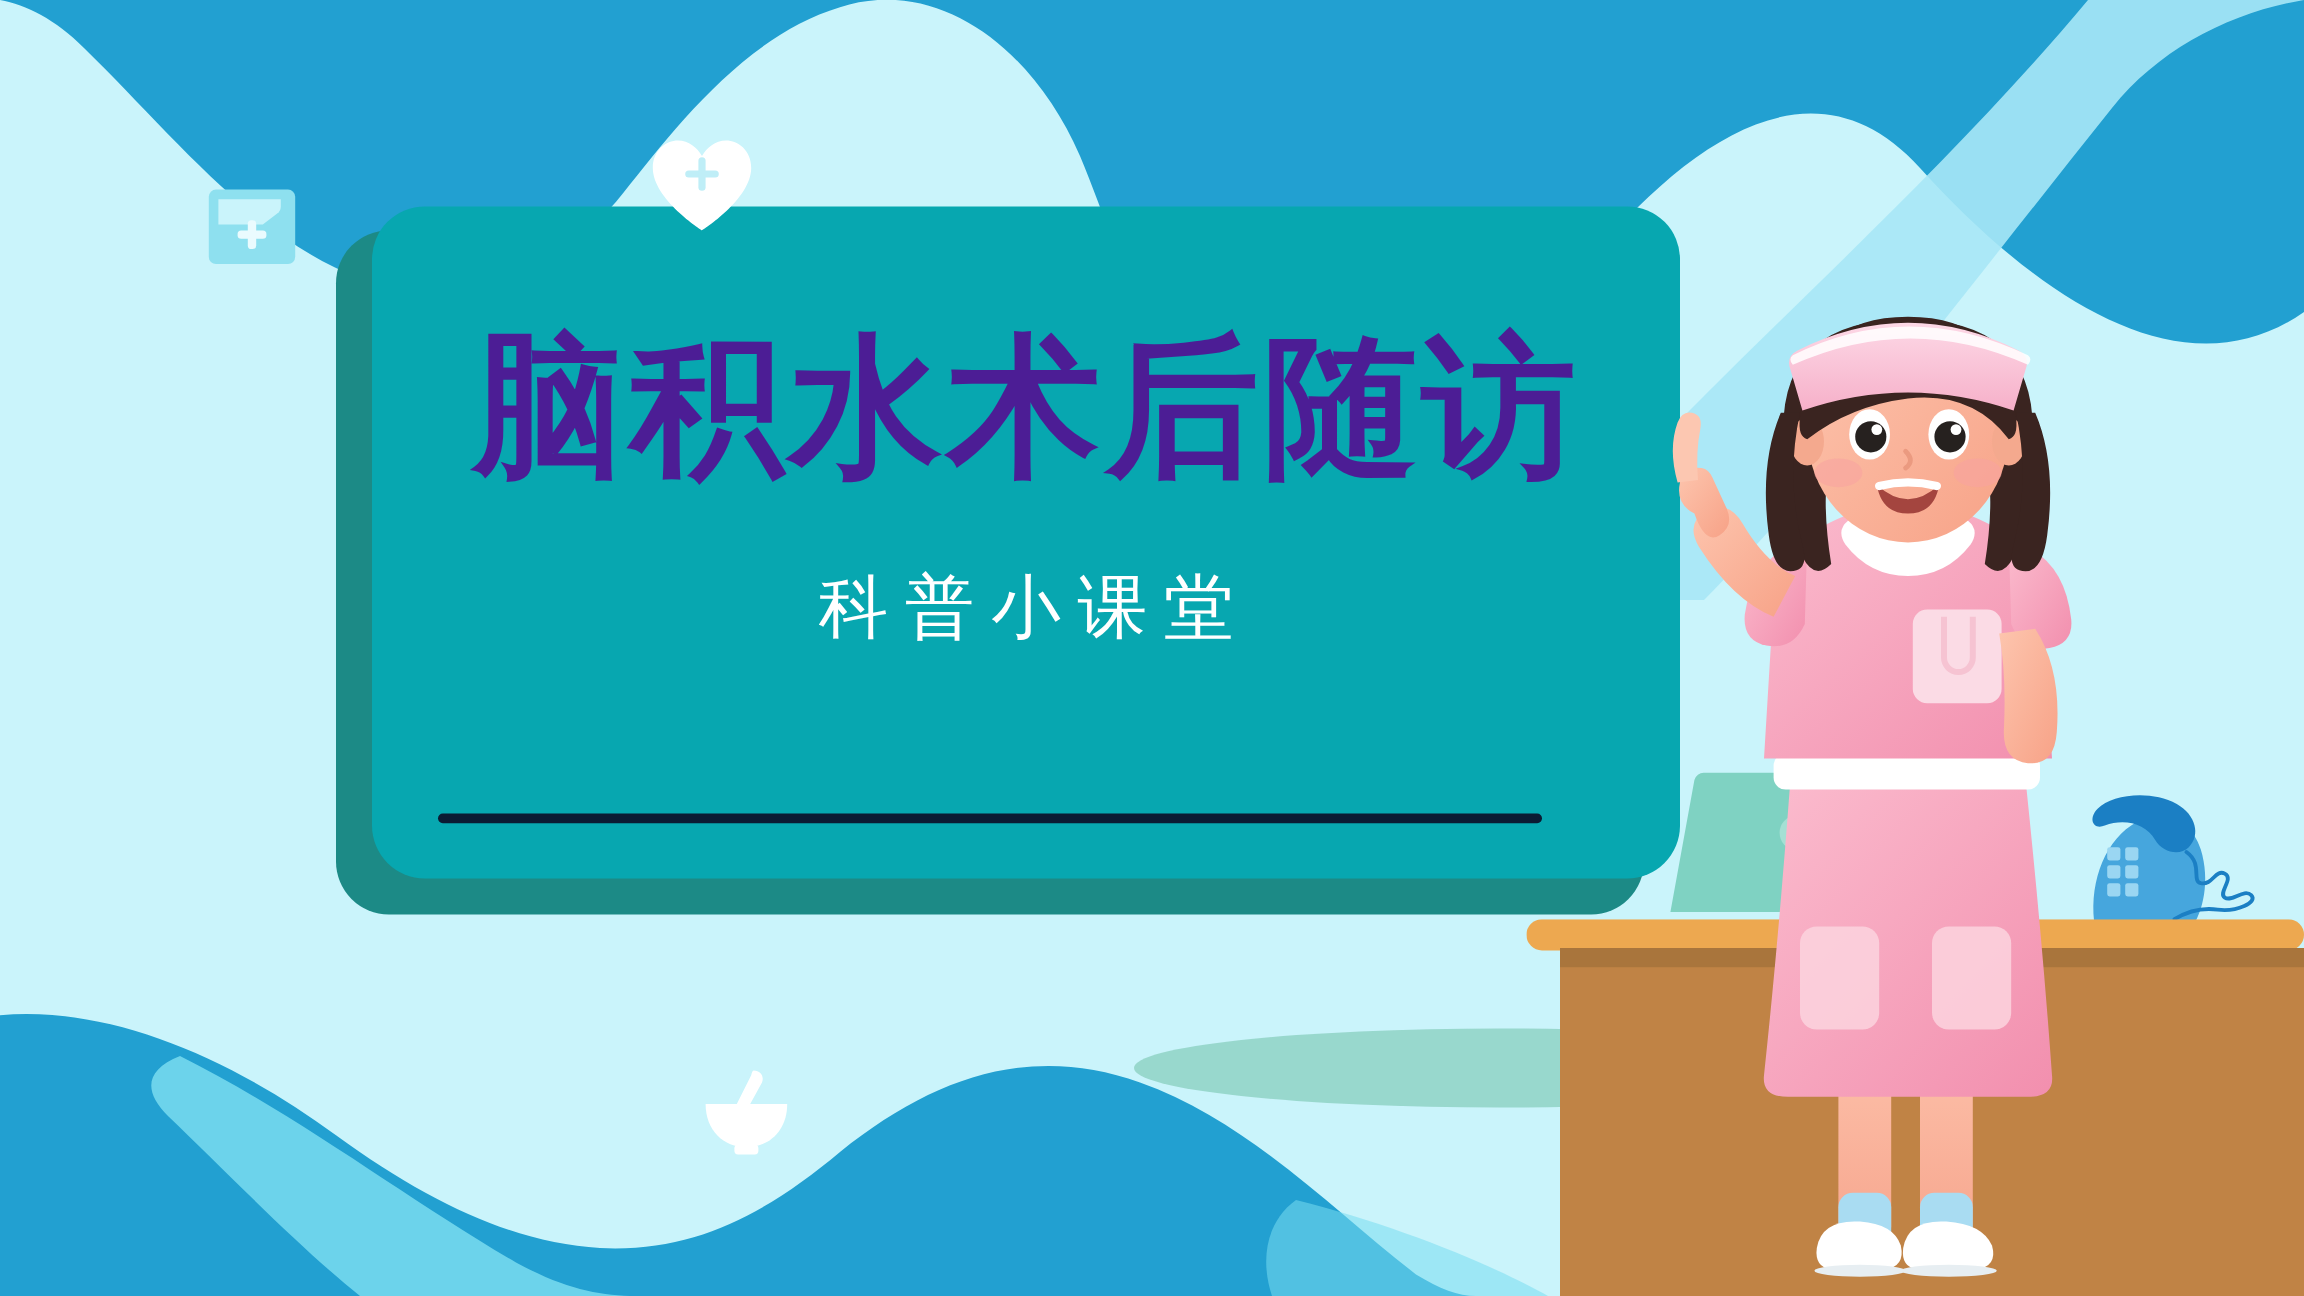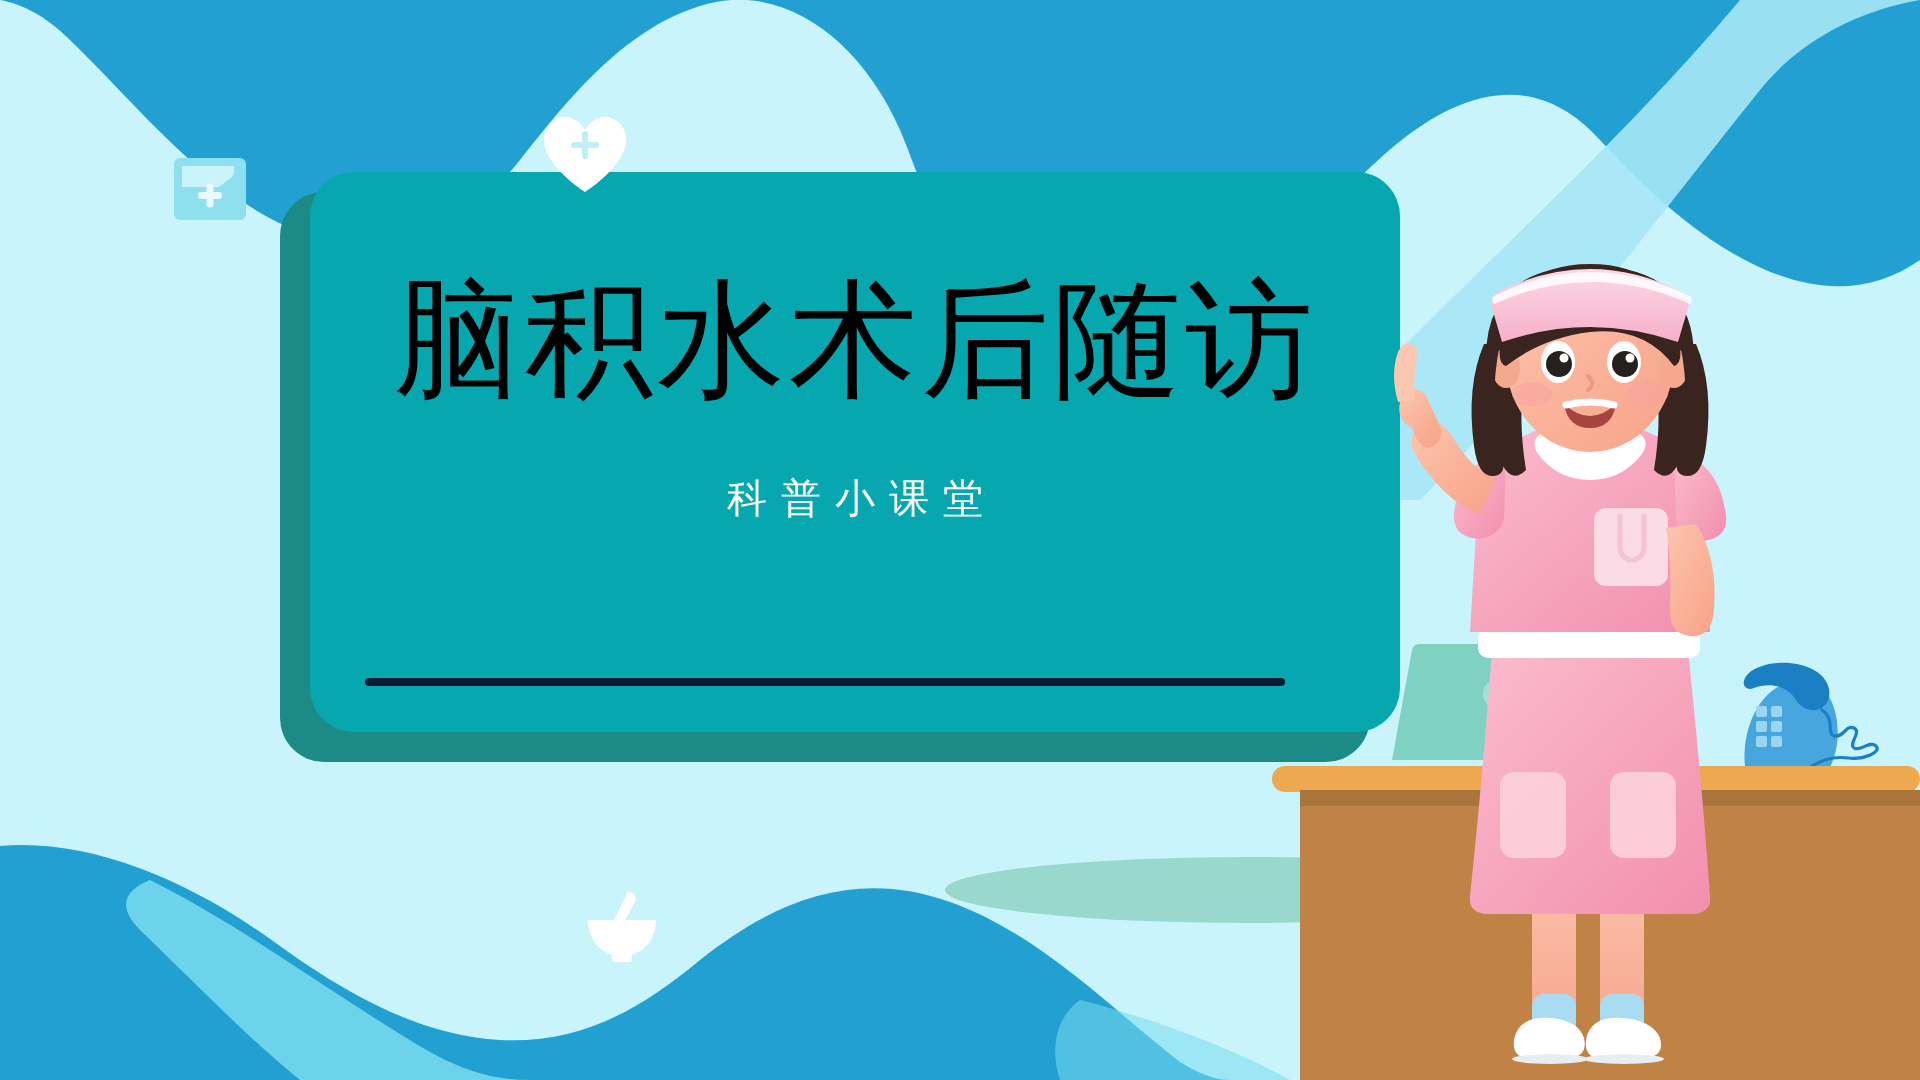--- a/index.html
+++ b/index.html
@@ -21,31 +21,31 @@
   }
   #title-card{
     position:absolute; left:310px; top:172px;
     width:1090px; height:560px;
     background:#07a7b0; border-radius:44px;
     display:flex; flex-direction:column;
     align-items:center; justify-content:flex-start;
     padding-top:104px;
   }
   #main-title{
-    color:#000000;
+    color:#4c1d95;
     font-size:128px; line-height:1.0;
-    font-weight:normal;
+    font-weight:bold;
     letter-spacing:4px;
     white-space:nowrap;
     text-align:center;
     font-family:"Liberation Sans","DejaVu Sans",sans-serif;
   }
   #sub-title{
     color:#ffffff;
-    font-size:40px; line-height:1.0;
+    font-size:58px; line-height:1.0;
     font-weight:400;
     letter-spacing:14px;
     margin-top:74px;
     margin-left:14px;
     white-space:nowrap;
     text-align:center;
     font-family:"Liberation Sans","DejaVu Sans",sans-serif;
   }
   #card-rule{
     position:absolute; left:55px; bottom:46px;

